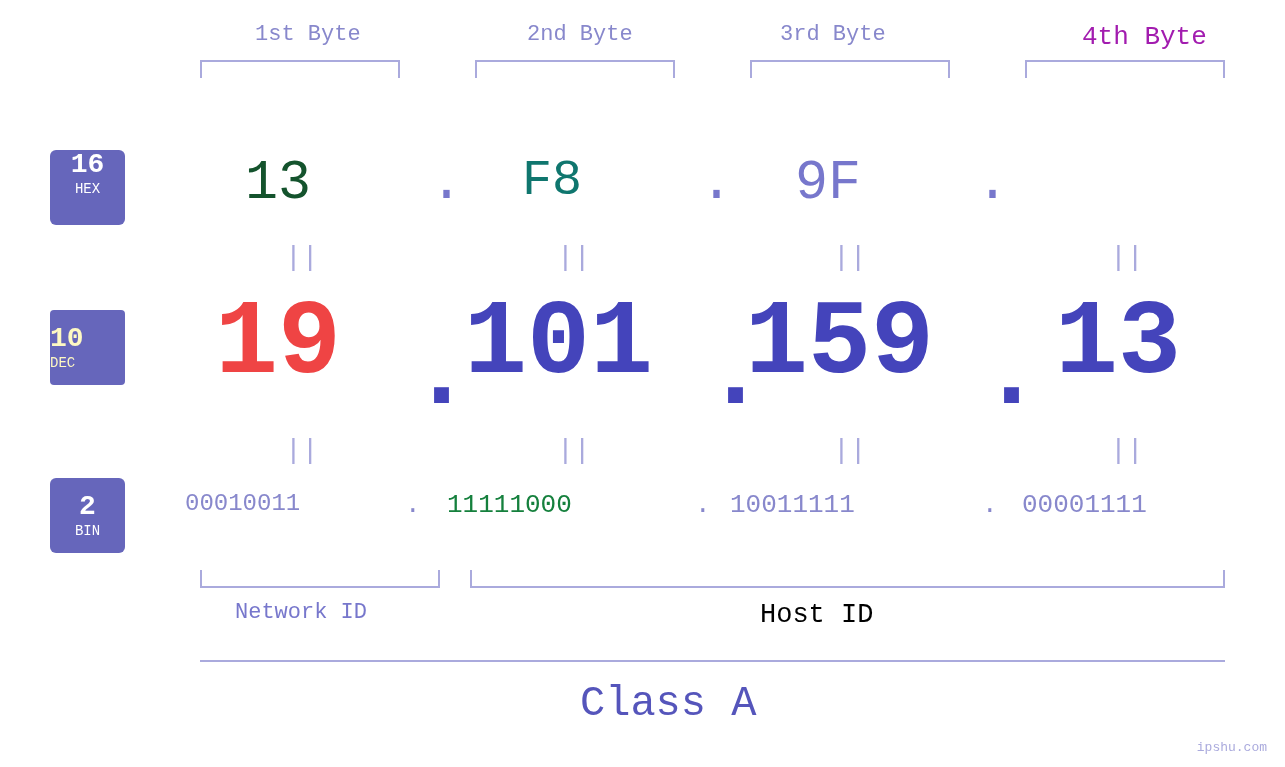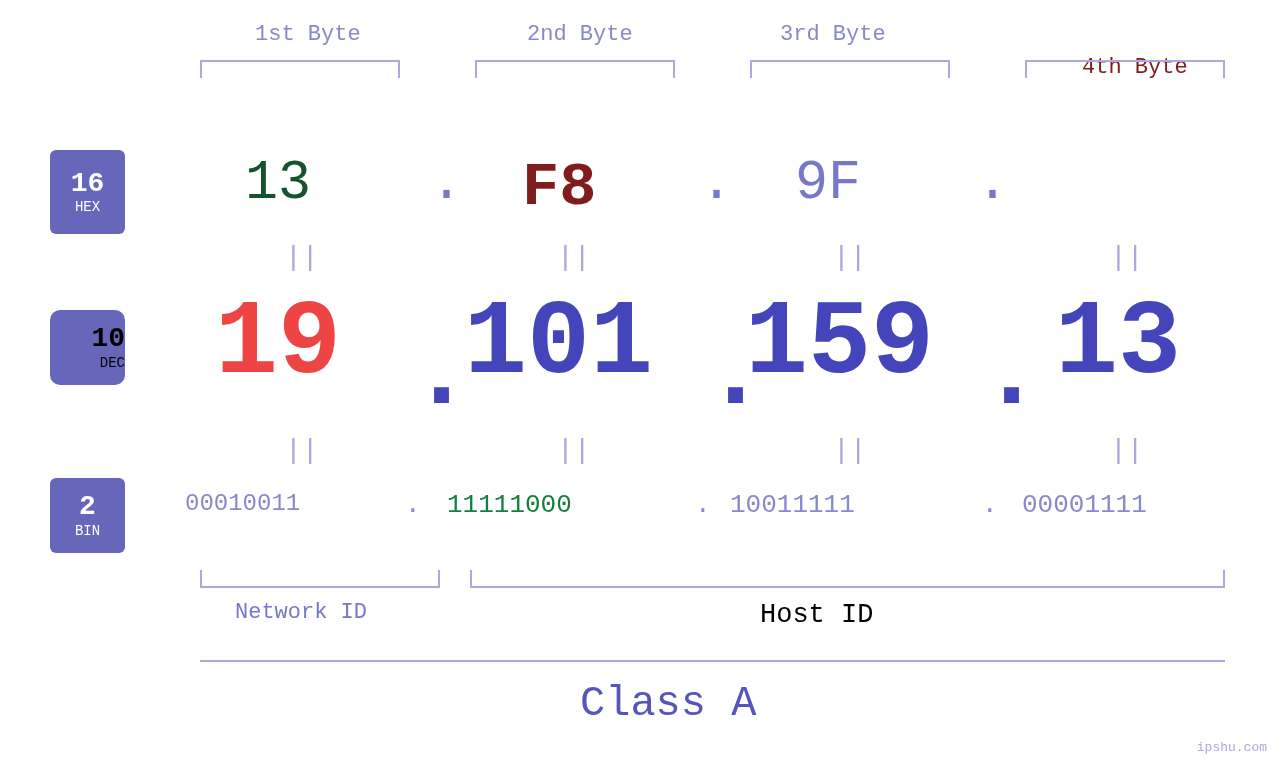--- a/index.html
+++ b/index.html
@@ -35,40 +35,40 @@
       left: 0;
       width: 1285px;
       height: 767px;
       background: #ffffff;
     }
 
     
     .hdr-1 { position: absolute; top: 22px; left: 255px; color: #8888cc; font-size: 22px; font-family: 'Courier New', monospace; }
     .hdr-2 { position: absolute; top: 22px; left: 527px; color: #8888cc; font-size: 22px; font-family: 'Courier New', monospace; }
     .hdr-3 { position: absolute; top: 22px; left: 780px; color: #8888cc; font-size: 22px; font-family: 'Courier New', monospace; }
-    .hdr-4 { position: absolute; top: 22px; left: 1082px; color: #7f1d1d; font-size: 22px; font-family: 'Courier New', monospace; margin-top: 33px; }
+    .hdr-4 { position: absolute; top: 22px; left: 1082px; color: #a21caf; font-size: 26px; font-family: 'Courier New', monospace; }
 
     
     
     .bt1 { position: absolute; top: 60px; left: 200px; width: 200px; height: 18px; border-top: 2px solid #aaaadd; border-left: 2px solid #aaaadd; border-right: 2px solid #aaaadd; }
     .bt2 { position: absolute; top: 60px; left: 475px; width: 200px; height: 18px; border-top: 2px solid #aaaadd; border-left: 2px solid #aaaadd; border-right: 2px solid #aaaadd; }
     .bt3 { position: absolute; top: 60px; left: 750px; width: 200px; height: 18px; border-top: 2px solid #aaaadd; border-left: 2px solid #aaaadd; border-right: 2px solid #aaaadd; }
     .bt4 { position: absolute; top: 60px; left: 1025px; width: 200px; height: 18px; border-top: 2px solid #aaaadd; border-left: 2px solid #aaaadd; border-right: 2px solid #aaaadd; }
 
     
-    .badge-hex { position: absolute; top: 150px; left: 50px; background: #6666bb; color: white; border-radius: 6px; width: 75px; height: 84px; display: flex; flex-direction: column; align-items: center; justify-content: center; font-family: 'Courier New', monospace; }
+    .badge-hex { position: absolute; top: 150px; left: 50px; background: #6666bb; color: white; border-radius: 6px; width: 75px; height: 75px; display: flex; flex-direction: column; align-items: center; justify-content: flex-start; font-family: 'Courier New', monospace; }
     
-    .badge-dec { position: absolute; top: 310px; left: 50px; background: #6666bb; color: #000000; border-radius: 10px; width: 75px; height: 75px; display: flex; flex-direction: column; align-items: flex-end; justify-content: center; font-family: 'Courier New', monospace; }
+    .badge-dec { position: absolute; top: 310px; left: 50px; background: #6666bb; color: #fef9c3; border-radius: 4px; width: 75px; height: 75px; display: flex; flex-direction: column; align-items: flex-start; justify-content: center; font-family: 'Courier New', monospace; }
     
     .badge-bin { position: absolute; top: 478px; left: 50px; background: #6666bb; color: white; border-radius: 6px; width: 75px; height: 75px; display: flex; flex-direction: column; align-items: center; justify-content: center; font-family: 'Courier New', monospace; }
 
     
     .hex-13 { position: absolute; top: 152px; left: 245px; color: #14532d; font-size: 55px; font-family: 'Courier New', monospace; }
     .dot-h1 { position: absolute; top: 152px; left: 430px; color: #7777cc; font-size: 55px; font-family: 'Courier New', monospace; }
-    .hex-f8 { position: absolute; top: 152px; left: 522px; color: #7f1d1d; font-size: 62px; font-family: 'Courier New', monospace; font-weight: bold; }
+    .hex-f8 { position: absolute; top: 152px; left: 522px; color: #0f766e; font-size: 50px; font-family: 'Courier New', monospace; }
     .dot-h2 { position: absolute; top: 152px; left: 700px; color: #7777cc; font-size: 55px; font-family: 'Courier New', monospace; }
     .hex-9f { position: absolute; top: 152px; left: 795px; color: #7777cc; font-size: 55px; font-family: 'Courier New', monospace; }
     .dot-h3 { position: absolute; top: 152px; left: 976px; color: #7777cc; font-size: 55px; font-family: 'Courier New', monospace; }
     .hex-0f { position: absolute; top: 152px; left: 1080px; color: #7777cc; font-size: 55px; font-family: 'Courier New', monospace; }
 
     
     .eq1-1 { position: absolute; top: 242px; left: 285px; color: #aaaadd; font-size: 28px; font-family: 'Courier New', monospace; }
     .eq1-2 { position: absolute; top: 242px; left: 557px; color: #aaaadd; font-size: 28px; font-family: 'Courier New', monospace; }
     .eq1-3 { position: absolute; top: 242px; left: 833px; color: #aaaadd; font-size: 28px; font-family: 'Courier New', monospace; }
     .eq1-4 { position: absolute; top: 242px; left: 1110px; color: #aaaadd; font-size: 28px; font-family: 'Courier New', monospace; }

